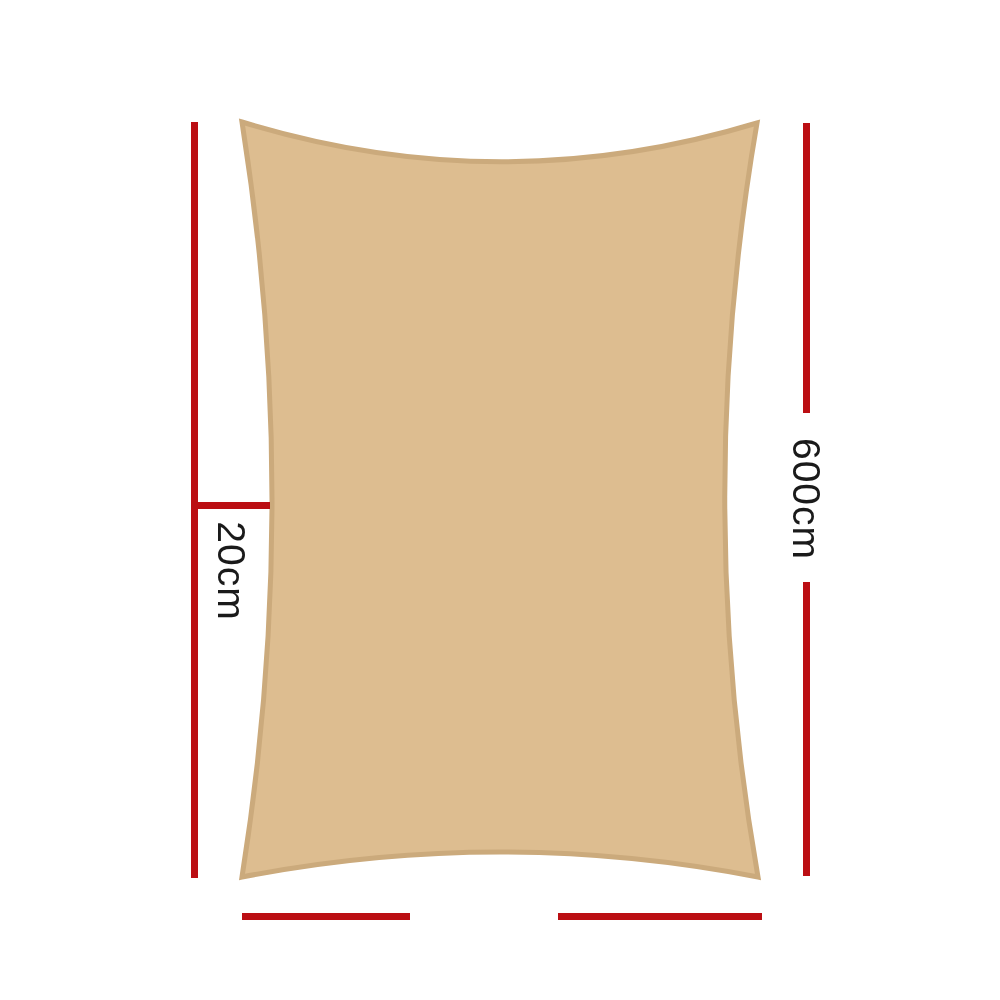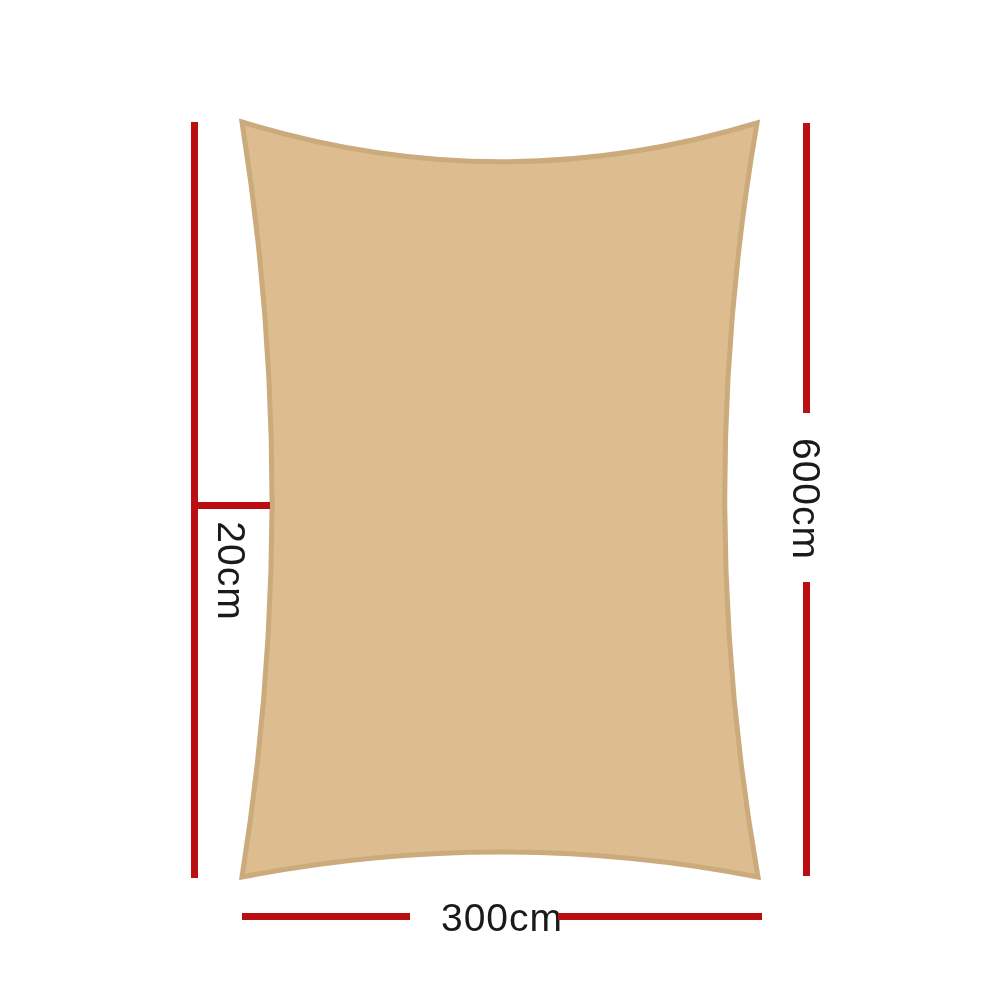--- a/index.html
+++ b/index.html
@@ -42,16 +42,15 @@
 
   <div class="dim dim-v" style="left:191px;top:122px;height:756px;"></div>
   <div class="dim dim-h" style="left:191px;top:502px;width:79px;"></div>
   <div class="dim-label rot90" style="left:231px;top:571px;">20cm</div>
 
   <div class="dim dim-v" style="left:803px;top:123px;height:290px;"></div>
   <div class="dim-label rot90" style="left:806px;top:499px;">600cm</div>
   <div class="dim dim-v" style="left:803px;top:582px;height:294px;"></div>
 
   <div class="dim dim-h" style="left:242px;top:913px;width:168px;"></div>
-  <div class="dim-label" style="left:502px;top:918px;">300cm</div>
   <div class="dim dim-h" style="left:558px;top:913px;width:204px;"></div>
 
 </div>
 
 </body></html>

